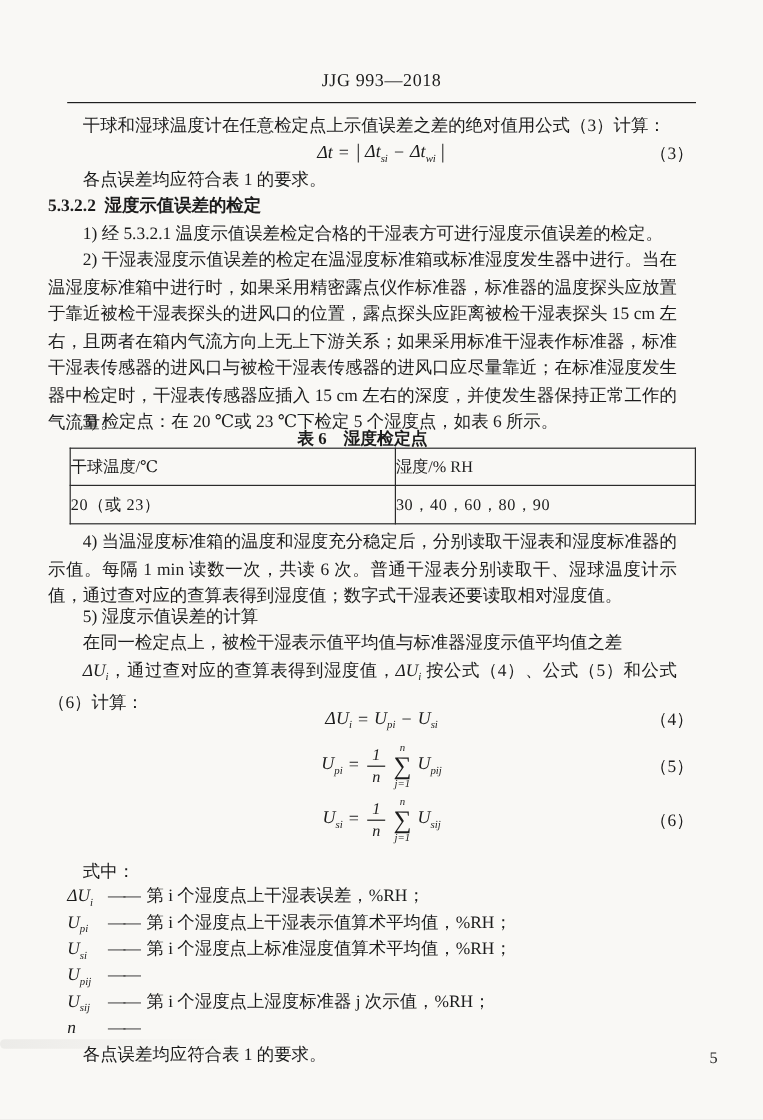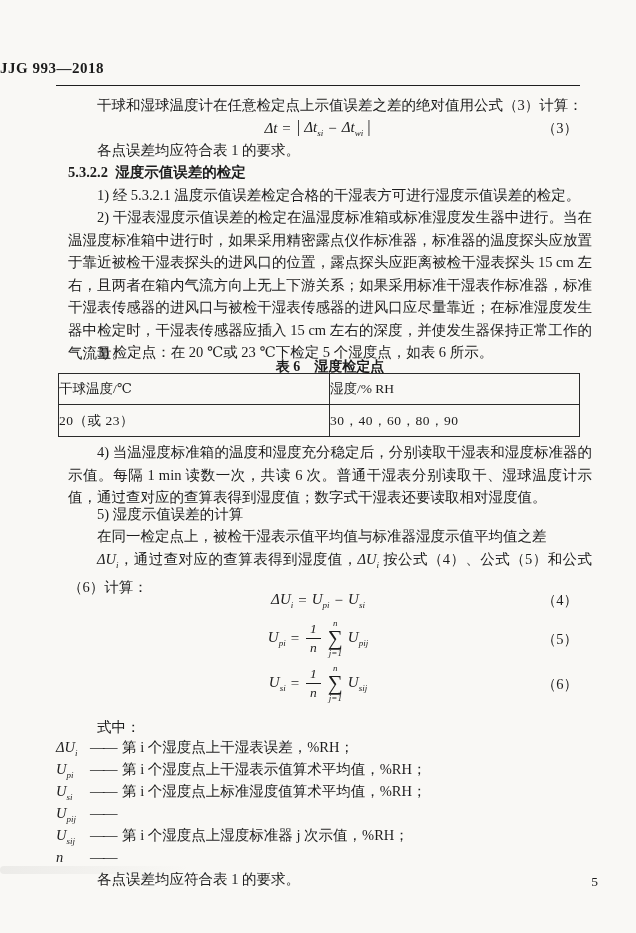--- a/index.html
+++ b/index.html
@@ -12,27 +12,27 @@
     color:#1c1c1c;
     overflow:hidden;
   }
   .smudge {
     position:absolute; left:0; top:866px; width:190px; height:8px;
     background:linear-gradient(90deg, rgba(120,120,118,0.10), rgba(120,120,118,0.0));
     border-radius:4px;
   }
   .doc-header {
     position:absolute; top:60px; left:0; width:100%;
-    text-align:left; font-weight:bold; font-size:15px; letter-spacing:0.5px;
+    text-align:center; font-weight:normal; font-size:15px; letter-spacing:0.5px;
   }
   .header-rule {
     position:absolute; top:85px; left:56px; width:524px;
     border-top:1.8px solid #1f1f1f;
   }
-  .blk { position:absolute; left:68px; width:524px; font-size:14.5px; line-height:22.6px; text-align:justify; }
+  .blk { position:absolute; left:40px; width:524px; font-size:14.5px; line-height:22.6px; text-align:justify; }
   .indent { text-indent:29px; }
   .bold-heading { font-weight:bold; }
   .caption { text-align:center; font-weight:bold; font-size:14px; }
 
   
   .formula-row { position:absolute; left:56px; width:524px; display:flex; align-items:center; justify-content:center; }
   .formula-num { position:absolute; right:2px; top:50%; transform:translateY(-50%); font-size:14.5px; font-style:normal; }
   .frml { font-size:15px; font-style:italic; display:inline-flex; align-items:center; gap:3px; }
   .frml .op { font-style:normal; padding:0 2px; }
   .frml sub { font-size:9px; font-style:italic; }

